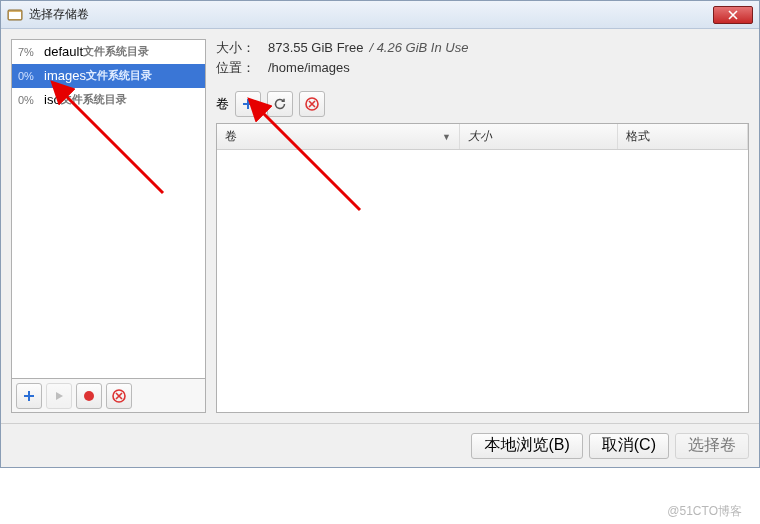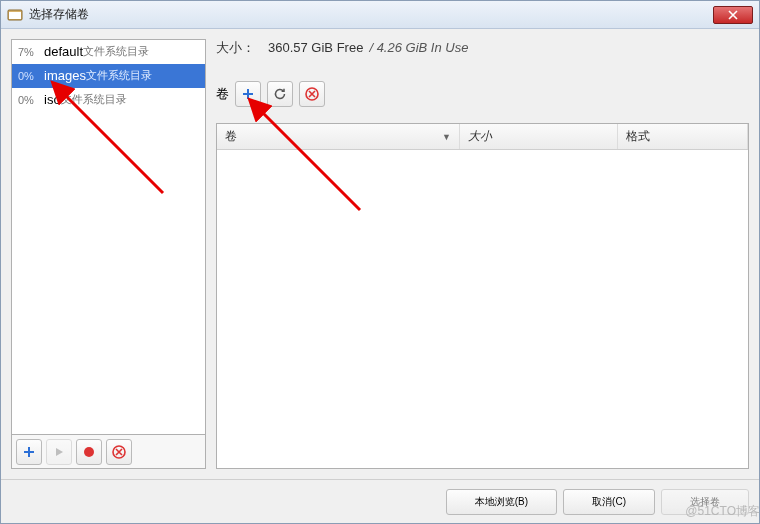--- a/index.html
+++ b/index.html
@@ -1,55 +1,55 @@
 <!DOCTYPE html>
 <html><head>
 <meta charset="utf-8">
 <style>
   * { box-sizing: border-box; margin: 0; padding: 0; font-family: "Microsoft YaHei", "SimSun", sans-serif; }
   body { background: #fff; width: 760px; height: 524px; overflow: hidden; position: relative; }
-  .window { width: 760px; height: 524px; border: 1px solid #8a9db5; display: flex; flex-direction: column; background: #6d28d9; }
+  .window { width: 760px; height: 468px; border: 1px solid #8a9db5; display: flex; flex-direction: column; background: #6d28d9; }
   .titlebar { height: 28px; background: linear-gradient(#eef3fa,#d9e4f1); border-bottom: 1px solid #b8c6d9; display: flex; align-items: center; padding: 0 6px; font-size: 12px; color: #222; }
   .titlebar .app-icon { width: 16px; height: 16px; margin-right: 6px; display: inline-flex; align-items: center; justify-content: center; }
   .titlebar .title { flex: 1; }
   .close-btn { width: 40px; height: 18px; background: linear-gradient(#e57373,#c62828); border: 1px solid #7a1d1d; border-radius: 2px; display: flex; align-items: center; justify-content: center; color: #fff; font-size: 11px; cursor: pointer; }
   .body { flex: 1; display: flex; padding: 10px; gap: 10px; background: #f0f0f0; }
   .sidebar { width: 195px; display: flex; flex-direction: column; }
   .pool-list { flex: 1; background: #fff; border: 1px solid #b0b0b0; overflow: auto; }
   .pool-item { display: flex; align-items: flex-start; padding: 4px 6px; font-size: 12px; cursor: pointer; }
   .pool-item.selected { background: #3a76d6; color: #fff; }
   .pool-pct { width: 26px; font-size: 11px; color: #777; padding-top: 2px; }
   .pool-item.selected .pool-pct { color: #cfe0ff; }
   .pool-text { display: flex; flex-direction: row; }
   .pool-name { font-size: 13px; line-height: 16px; }
-  .pool-sub { font-size: 11px; color: #777; line-height: 14px; }
+  .pool-sub { font-size: 11px; color: #777; line-height: 14px; font-weight: bold; }
   .pool-item.selected .pool-sub { color: #e0ecff; }
   .side-toolbar { height: 34px; border: 1px solid #b0b0b0; border-top: none; background: #f7f7f7; display: flex; align-items: center; padding: 0 4px; gap: 4px; }
   .tbtn { width: 26px; height: 26px; border: 1px solid #bababa; background: linear-gradient(#fdfdfd,#ebebeb); border-radius: 3px; display: inline-flex; align-items: center; justify-content: center; cursor: pointer; }
   .tbtn.disabled { opacity: .45; cursor: default; }
-  .main { flex: 1; display: flex; flex-direction: column; gap: 16px; }
+  .main { flex: 1; display: flex; flex-direction: column; gap: 6px; }
   .info { font-size: 13px; color: #333; }
   .info-row { display: flex; align-items: baseline; gap: 6px; margin-bottom: 2px; }
   .info-label { min-width: 46px; }
   .info-use { font-style: italic; color: #555; text-align: right; }
   .vol-toolbar { display: flex; align-items: center; gap: 6px; margin-top: 6px; }
   .vol-toolbar .label { font-size: 13px; }
   .table-wrap { flex: 1; border: 1px solid #b0b0b0; background: #fff; display: flex; flex-direction: column; }
   .thead { display: flex; background: linear-gradient(#fafafa,#ececec); border-bottom: 1px solid #cfcfcf; font-size: 12px; color: #333; }
   .th { padding: 4px 8px; border-right: 1px solid #dcdcdc; display: flex; align-items: center; justify-content: space-between; }
   .th-vol { flex: 1.6; }
   .th-size { flex: 1; font-style: italic; }
   .th-fmt  { flex: .8; }
   .th-used { flex: 1.4; border-right: none; }
   .sort-ind { font-size: 9px; color: #666; }
   .tbody { flex: 1; }
   .footer { height: 44px; border-top: 1px solid #cfcfcf; background: #f0f0f0; display: flex; align-items: center; justify-content: flex-end; padding: 0 10px; gap: 6px; }
-  .btn { height: 26px; padding: 0 28px; font-size: 10px; border: 1px solid #bababa; background: linear-gradient(#fdfdfd,#ebebeb); border-radius: 3px; cursor: pointer; display: inline-flex; align-items: center; }
+  .btn { height: 26px; padding: 0 12px; font-size: 16px; border: 1px solid #bababa; background: linear-gradient(#fdfdfd,#ebebeb); border-radius: 3px; cursor: pointer; display: inline-flex; align-items: center; }
   .btn.disabled { opacity: .5; cursor: default; }
-  .watermark { position: absolute; right: 0; bottom: 4px; font-size: 12px; color: #b8b8b8; }
+  .watermark { position: absolute; right: 18px; bottom: 4px; font-size: 12px; color: #b8b8b8; }
   .arrow { position: absolute; pointer-events: none; }
   svg { display: block; }
 </style>
 </head>
 <body>
 
 <div class="window">
 
   <div class="titlebar">
     <span class="app-icon">
@@ -115,22 +115,26 @@
             </svg>
         </div>
       </div>
     </div>
 
     <div class="main">
 
       <div class="info">
         <div class="info-row">
           <span class="info-label">大小：</span>
-          <span>360.57 GiB Free</span>
+          <span>873.55 GiB Free</span>
           <span class="info-use"><span> / </span><span>4.26 GiB In Use</span></span>
+        </div>
+        <div class="info-row">
+          <span class="info-label">位置：</span>
+          <span>/home/images</span>
         </div>
       </div>
 
       <div class="vol-toolbar">
         <span class="label">卷</span>
         <div class="tbtn">
           <svg width="12" height="12" viewBox="0 0 12 12">
               <path d="M6 1v10M1 6h10" stroke="#2b6fd6" stroke-width="2"></path>
             </svg>
         </div>

